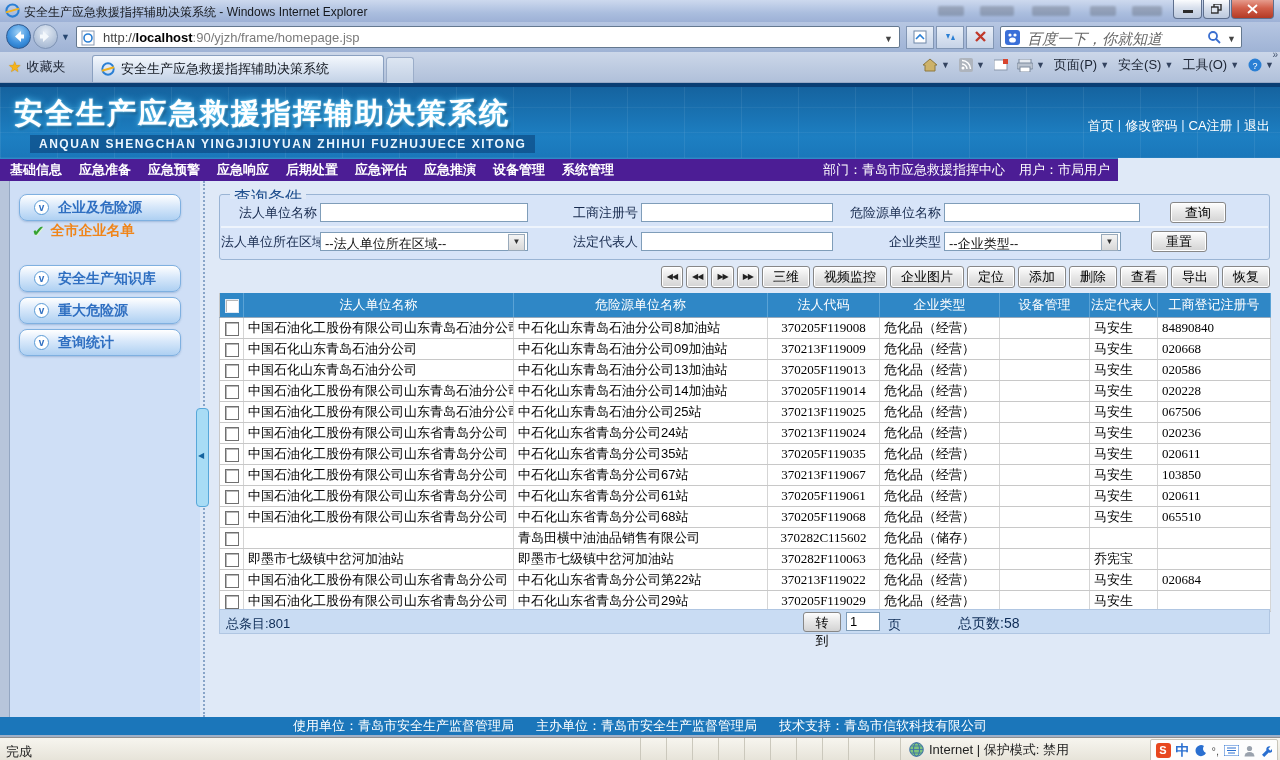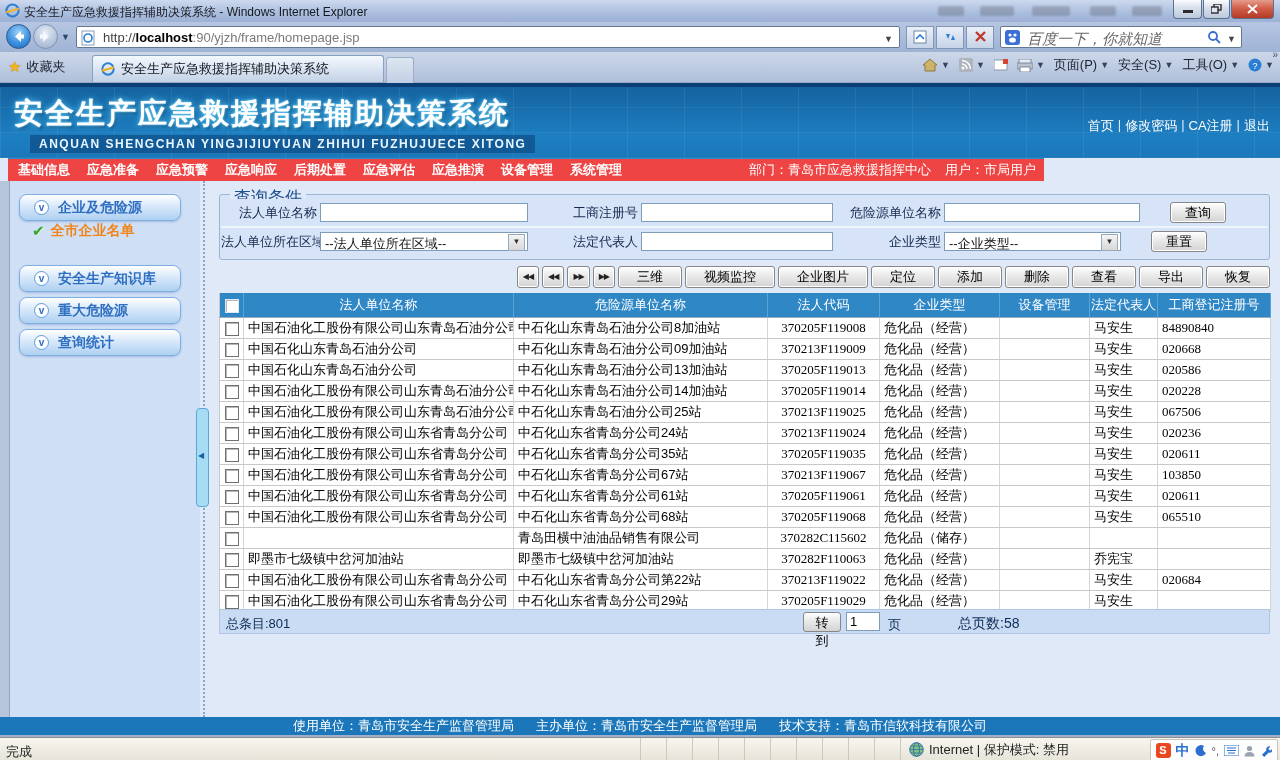--- a/index.html
+++ b/index.html
@@ -73,22 +73,22 @@
     border-top:4px solid #0a3e74;box-sizing:border-box;}
   #banner-title{position:absolute;left:14px;top:7px;font-size:29px;font-weight:bold;color:#fff;letter-spacing:2px;
     text-shadow:0 0 7px #55ccff,0 0 2px #bfeaff,2px 2px 3px #083a66;}
   #banner-pinyin{position:absolute;left:30px;top:48px;font-size:12px;font-weight:bold;color:#eaf6ff;
     letter-spacing:1.5px;background:rgba(9,62,116,.55);padding:2px 9px;}
   #hdr-links{position:absolute;right:10px;top:30px;display:flex;font-size:13px;color:#fff;}
   #hdr-links a{color:#fff;text-decoration:none;}
   #hdr-links .sep{margin:0 4px;color:#d7ecff;}
 
   
-  #navbar{left:0;top:158px;width:1036px;height:23px;background:#ef4444;
-    display:flex;align-items:center;box-sizing:border-box;border-top:1px solid #2e8ac9;margin-left:8px;}
+  #navbar{left:0;top:158px;width:1118px;height:23px;background:#4c1d95;
+    display:flex;align-items:center;box-sizing:border-box;border-top:1px solid #2e8ac9;}
   #nav-items{display:flex;gap:17px;padding-left:10px;}
   .nav-item{color:#fff;font-size:13px;font-weight:bold;cursor:pointer;white-space:nowrap;}
   #nav-right{margin-left:auto;padding-right:8px;color:#fff;font-size:13px;display:flex;gap:14px;white-space:nowrap;}
 
   
   #page-body{left:0;top:181px;width:1280px;height:536px;background:#dfe9f7;}
   #left-gutter{position:absolute;left:0;top:0;width:9px;height:536px;background:#b7c5db;border-right:1px solid #93a6c2;}
   #sidebar{position:absolute;left:10px;top:0;width:190px;height:536px;background:#cfdff6;}
   #side-dots{position:absolute;left:203px;top:0;height:536px;border-left:2px dotted #89a5c8;}
   .side-btn{position:absolute;left:9px;width:162px;height:27px;border:1px solid #7fb0e0;border-radius:8px;
@@ -117,21 +117,21 @@
   .combo{height:19px;border:1px solid #7f9db9;background:#fff;box-sizing:border-box;position:relative;
     font-size:13px;color:#111;padding:2px 18px 0 4px;cursor:pointer;white-space:nowrap;}
   .combo .car{position:absolute;right:2px;top:1px;width:15px;height:15px;border:1px solid #9ab;
     background:linear-gradient(#f4f4f4,#d8d8d8);font-size:8px;color:#333;text-align:center;line-height:14px;}
   .cbtn{height:21px;width:56px;border:1px solid #878787;border-radius:3px;cursor:pointer;
     background:linear-gradient(#fefefe,#e9e9e9 45%,#d3d3d3);box-shadow:inset 0 0 0 1px #fff;
     font-size:13px;color:#000;font-family:"Liberation Sans",sans-serif;}
 
   
   #toolbar{position:absolute;left:219px;top:85px;width:1051px;height:24px;display:flex;justify-content:flex-end;gap:3px;}
-  .tbtn{height:22px;padding:0 18px;border:1px solid #878787;border-radius:3px;cursor:pointer;
+  .tbtn{height:22px;padding:0 10px;border:1px solid #878787;border-radius:3px;cursor:pointer;
     background:linear-gradient(#fefefe,#e9e9e9 45%,#d3d3d3);box-shadow:inset 0 0 0 1px #fff;
     font-size:13px;color:#000;white-space:nowrap;font-family:"Liberation Sans",sans-serif;}
   .tbtn.nav{padding:0 5px;font-size:8px;letter-spacing:-1px;color:#222;}
   .tbtn.nav .g{position:relative;top:-1px;}
 
   
   #grid{position:absolute;left:219px;top:112px;width:1051px;border-collapse:collapse;table-layout:fixed;background:#fff;}
   #grid th{background:#2f87c6;color:#fff;font-weight:normal;font-size:13px;height:22px;
     border-right:1px solid #5aa3d6;border-bottom:1px solid #9ab;white-space:nowrap;overflow:hidden;}
   #grid td{height:20px;border-bottom:1px solid #c8c8c8;border-right:1px solid #d5d5d5;

